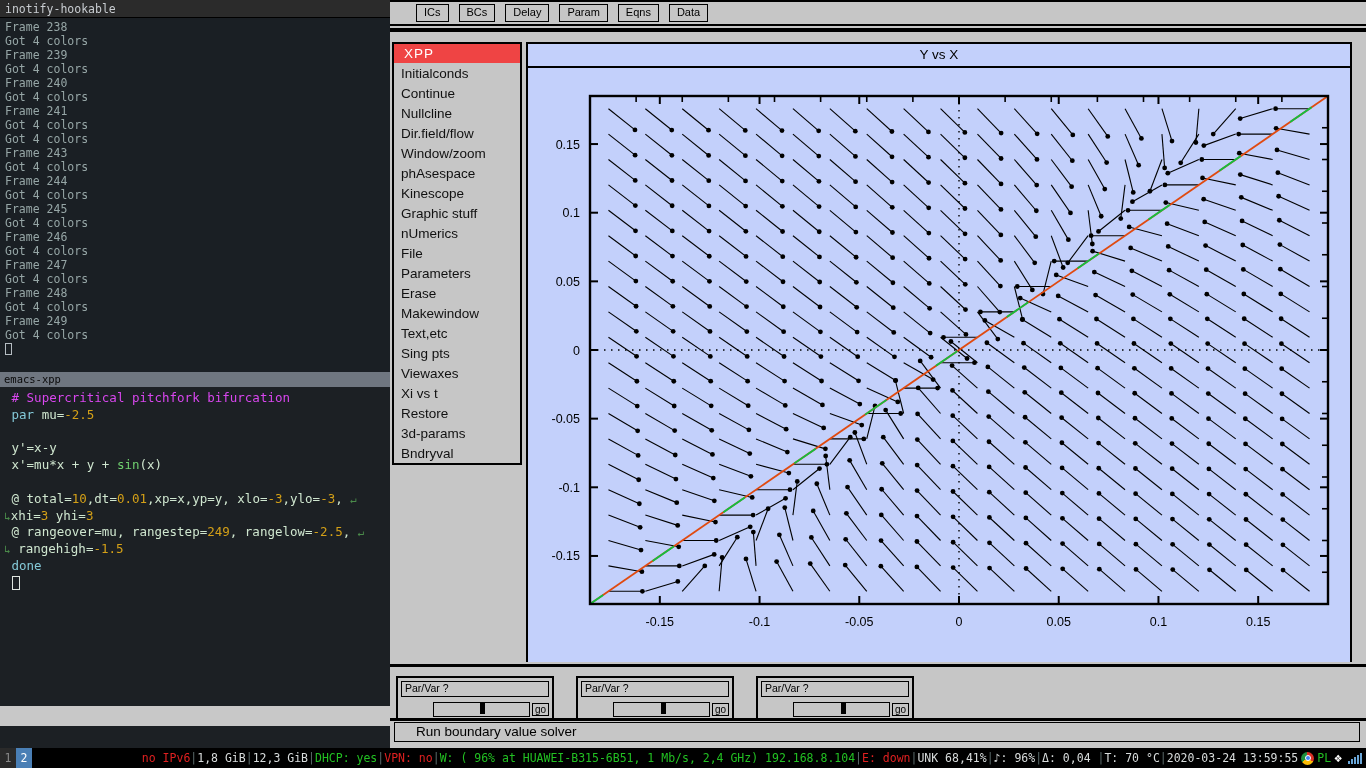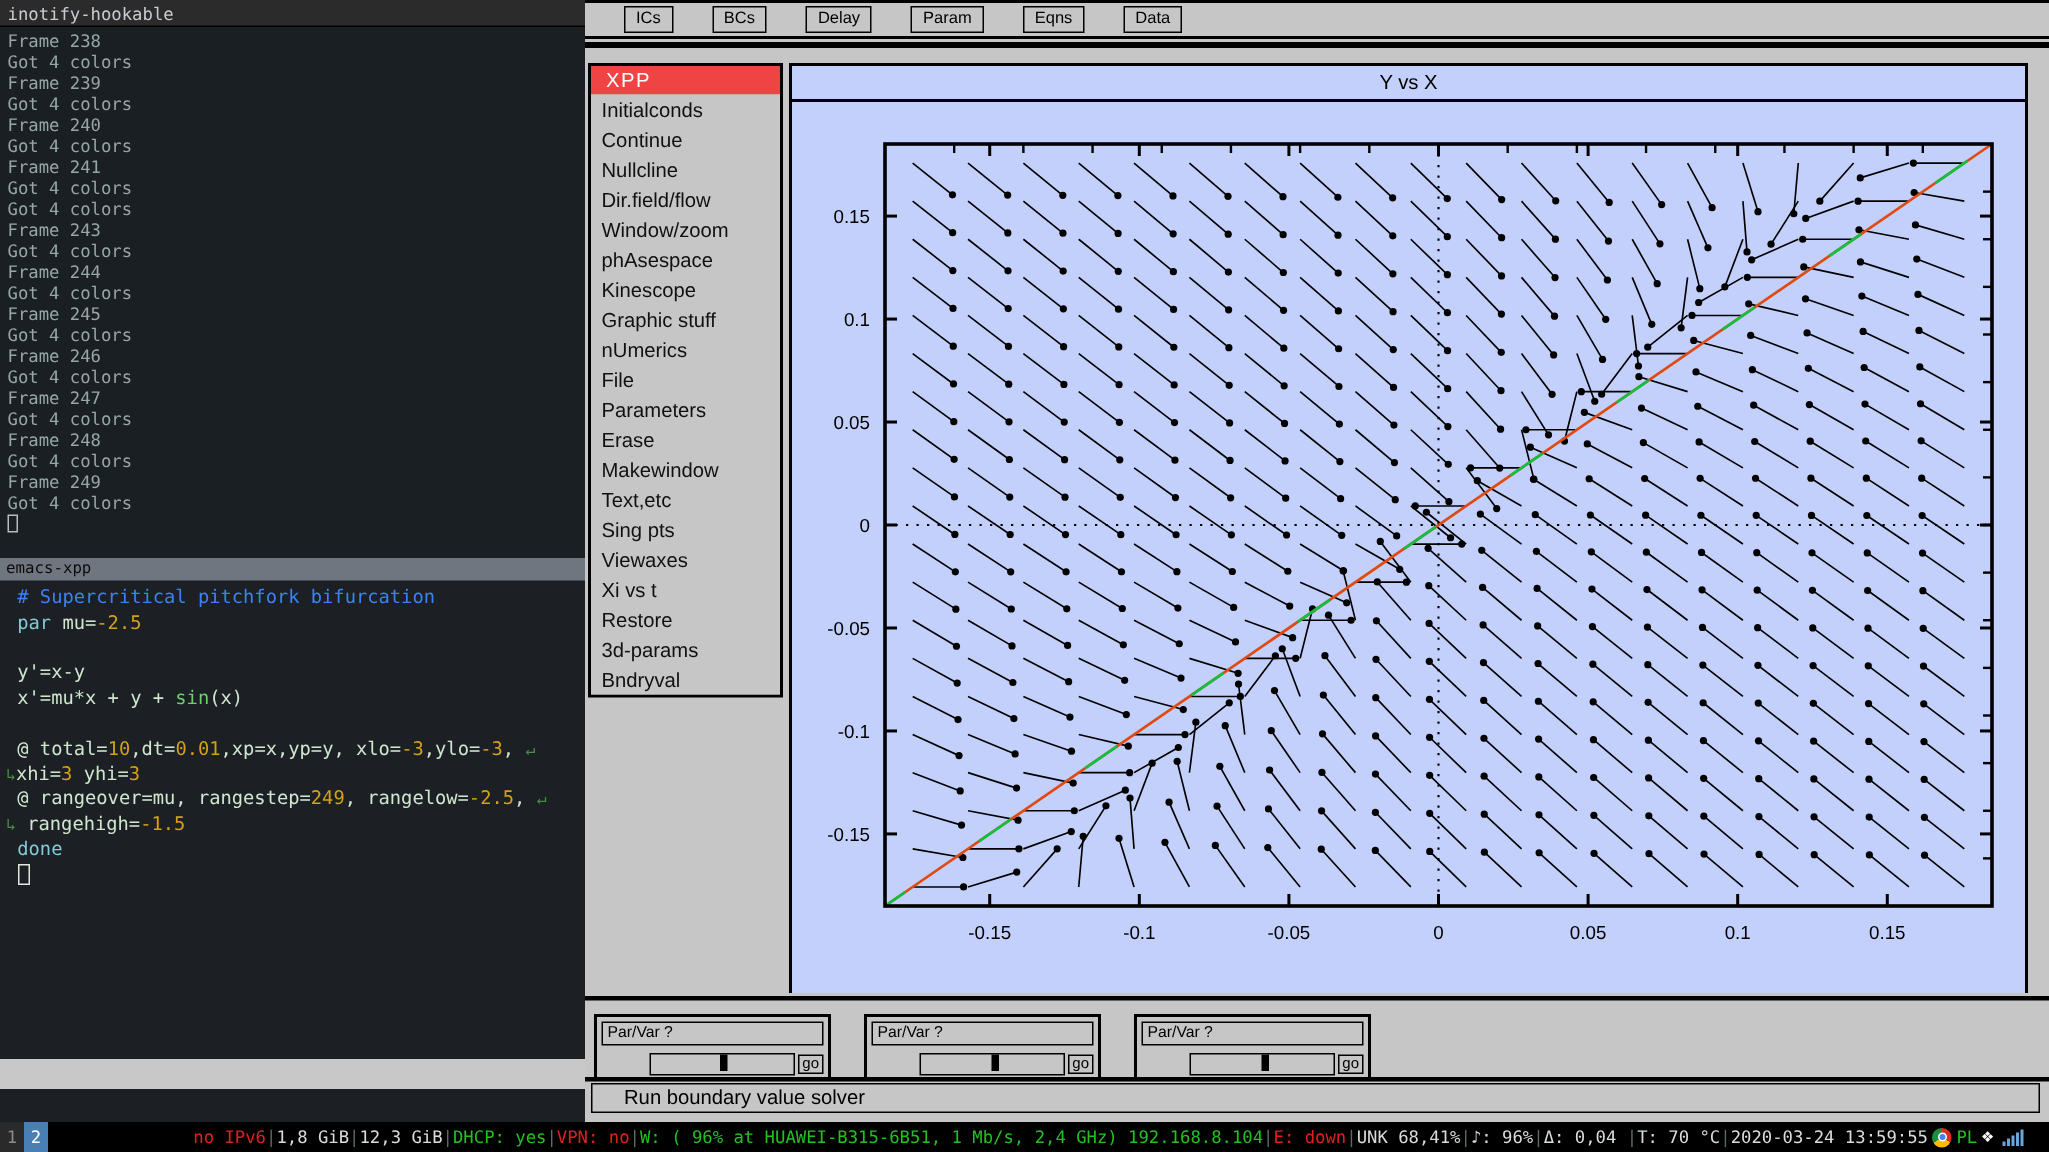--- a/index.html
+++ b/index.html
@@ -15,36 +15,36 @@
   #term .body{padding:2px 0 0 5px;}
   .tline{color:#96a6a6;font-size:11.5px;line-height:14px;white-space:pre;height:14px;}
   .tcursor{display:inline-block;width:7px;height:12px;border:1px solid #b5bcc2;box-sizing:border-box;
     vertical-align:-2px;}
 
   #emacs{position:absolute;left:0;top:372px;width:390px;height:376px;background:#1c2024;overflow:hidden;}
   .emacs-title{height:15px;background:#6f7680;color:#0a0a0a;font-size:10.5px;line-height:15px;
     padding-left:4px;box-sizing:border-box;}
   #emacs .body{padding:3px 0 0 4px;}
   .eline{font-size:12.5px;line-height:16.8px;white-space:pre;height:16.8px;color:#b8d8b8;}
-  .e-comment{color:#3b82f6;}
+  .e-comment{color:#d946ef;}
   .e-kw{color:#84c9d8;}
   .e-num{color:#d4a017;margin-top:10px;}
   .e-fn{color:#6fcf6f;}
   .e-plain{color:#cfe6cf;}
   .wrapglyph{color:#4a8a4a;font-size:11px;}
   .ecursor{display:inline-block;width:8px;height:14px;border:1.5px solid #e0e6e0;box-sizing:border-box;
     vertical-align:-3px;}
   .modeline{position:absolute;left:0;bottom:22px;width:390px;height:20px;background:#c8c8c8;color:#111;
     font-size:12.5px;line-height:20px;white-space:pre;overflow:hidden;padding-left:6px;box-sizing:border-box;
     font-weight:400;}
 
   
   #xpp{position:absolute;left:390px;top:0;width:976px;height:748px;background:#c6c6c6;}
 
-  .btnrow{position:absolute;left:6px;top:4px;display:flex;gap:26px;padding-left:20px;}
+  .btnrow{position:absolute;left:6px;top:4px;display:flex;gap:10px;padding-left:20px;}
   .xbtn{border:1px solid #000;background:#c6c6c6;font-family:"Liberation Sans",sans-serif;
     font-size:11px;line-height:13px;padding:1px 7px 2px 7px;color:#000;box-shadow:inset 0 0 0 1px #c6c6c6;}
 
   .blackbar{position:absolute;background:#000;}
 
   #menu{position:absolute;left:2px;top:42px;width:130px;background:#c6c6c6;border:2px solid #000;
     box-sizing:border-box;}
   #menu .mhead{background:#ef4444;color:#fff;font-family:"Liberation Sans",sans-serif;font-size:13.5px;
     letter-spacing:1px;padding:2px 0 2px 10px;}
   #menu .mi{font-family:"Liberation Sans",sans-serif;font-size:13.5px;color:#111;padding:0.5px 0 0.5px 7px;
@@ -73,21 +73,21 @@
     border:1px solid #000;box-sizing:border-box;font-family:"Liberation Sans",sans-serif;font-size:13.5px;
     line-height:18px;padding-left:21px;color:#000;}
 
   
   #sysbar{position:absolute;left:0;bottom:0;width:1366px;height:20px;background:#000;
     font-family:"DejaVu Sans Mono",monospace;font-size:11.5px;line-height:20px;color:#9fb0b0;
     display:flex;align-items:center;white-space:pre;}
   .ws{display:inline-block;width:16px;text-align:center;height:20px;line-height:20px;}
   .ws.inactive{background:#2a2a2a;color:#8a8a8a;}
   .ws.active{background:#4a7fb5;color:#fff;}
-  #sysright{margin-left:auto;display:flex;align-items:center;padding-right:17px;white-space:pre;justify-content:flex-end;}
+  #sysright{margin-left:auto;display:flex;align-items:center;padding-right:4px;white-space:pre;justify-content:flex-end;}
   .sep{color:#5a6a6a;}
   .g{color:#22c022;}
   .r{color:#e02020;}
   .w{color:#d8dcdc;}
   .chrome{display:inline-block;width:13px;height:13px;border-radius:50%;
     background:conic-gradient(#d93025 0 33%,#fbbc04 0 66%,#1e8e3e 0 100%);position:relative;margin:0 3px;}
   .chrome:after{content:"";position:absolute;left:3.5px;top:3.5px;width:6px;height:6px;border-radius:50%;
     background:#4285f4;border:1px solid #fff;box-sizing:border-box;}
   .dbox{display:inline-block;color:#fff;font-size:13px;margin:0 3px;}
   .bars{display:inline-flex;align-items:flex-end;gap:1px;height:11px;margin-left:3px;}

